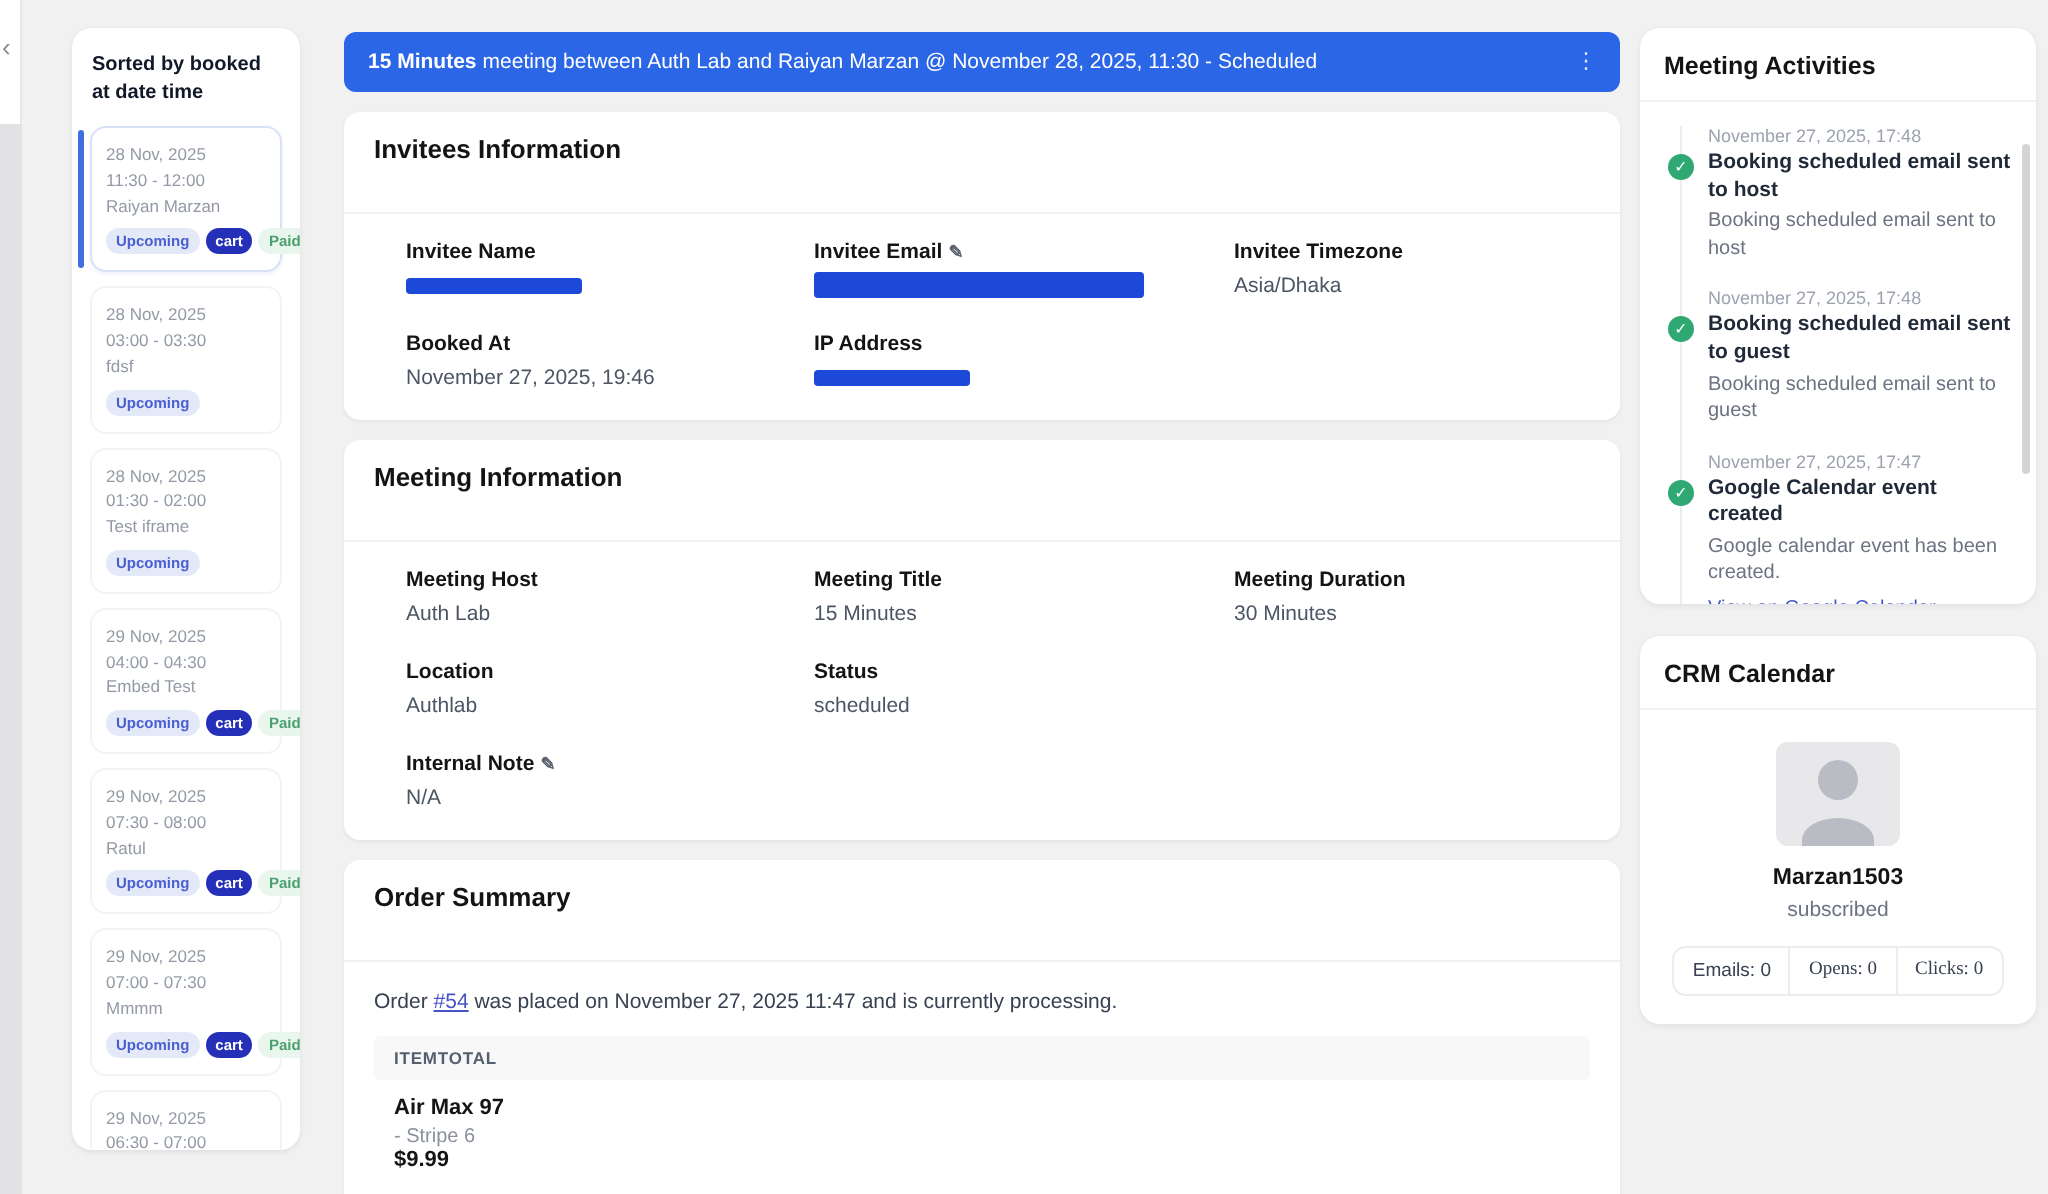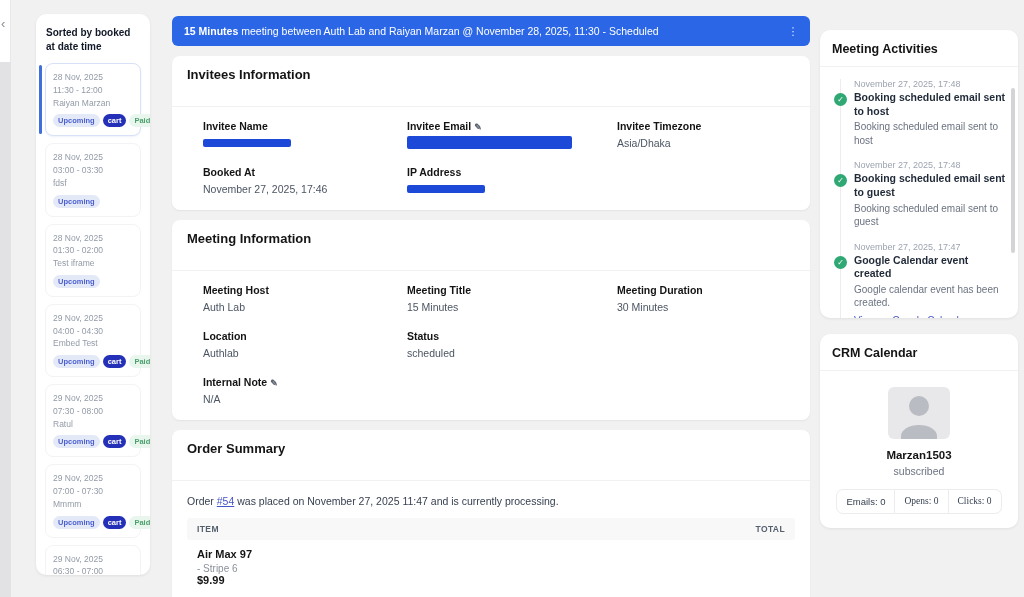--- a/index.html
+++ b/index.html
@@ -56,37 +56,37 @@
   .editpen { font-size:9px; color:#5b6470; margin-left:3px; cursor:pointer; }
   .redact { background:#1d49d9; border-radius:2px; margin-top:7px; }
   .redact.name { width:88px; height:8px; }
   .redact.email { width:165px; height:13px; margin-top:4px; }
   .redact.ip { width:78px; height:8px; }
 
   
   .order-intro { font-size:10.5px; color:#374151; margin:1px 0 11px; }
   .order-link { color:#4655c6; text-decoration:underline; cursor:pointer; }
   .otable-head {
-    display:flex; justify-content:space-between; background:#f8f8f9; border-radius:3px;
+    display:flex; background:#f8f8f9; border-radius:3px;
     padding:6px 10px; font-size:8.5px; font-weight:700; letter-spacing:.4px; color:#55606e;
   }
   .otable-row { display:flex; justify-content:space-between; padding:8px 10px 4px;flex-direction:column; }
   .oitem-name { font-size:11px; font-weight:700; color:#141414; }
   .oitem-variant { font-size:10px; color:#8b919c; margin-top:3px; }
   .oitem-total { font-size:11px; font-weight:700; color:#141414; }
   .totals {
     width:200px; margin-left:auto; margin-top:10px; background:#f7f7f8;
     border-radius:8px; padding:10px 12px;
   }
   .trow { display:flex; justify-content:space-between; font-size:10.5px; padding:2.5px 0; }
   .trow .tl { color:#4b5563; }
   .trow .tv { color:#1f2937; }
 
   
-  .right { position:absolute; left:820px; top:14px; width:198px;margin-top:16px; }
+  .right { position:absolute; left:820px; top:14px; width:198px; }
   .rcard { background:#fff; border-radius:10px; box-shadow:0 1px 3px rgba(0,0,0,.07); position:relative; }
   .rcard-title { padding:12px 12px 10px; border-bottom:1px solid #f1f1f2; font-size:12.5px; font-weight:700; color:#141414; }
   .activities { height:288px; overflow:hidden; }
   .alist { margin:12px 10px 0 20px; border-left:1px solid #ececee; padding-left:13px; }
   .aitem { position:relative; margin-bottom:13px; }
   .adot {
     position:absolute; left:-20px; top:14px; width:13px; height:13px; border-radius:50%;
     background:#2fa874; color:#fff; font-size:8px; line-height:13px; text-align:center;
   }
   .a-ts { font-size:9px; color:#9ca3af; }
@@ -210,21 +210,21 @@
             <span>Invitee Email</span><span class="editpen">✎</span>
           </div>
           <div class="redact email"></div>
         </div>
         <div>
           <div class="flabel">Invitee Timezone</div>
           <div class="fvalue">Asia/Dhaka</div>
         </div>
         <div>
           <div class="flabel">Booked At</div>
-          <div class="fvalue">November 27, 2025, 17:46</div>
+          <div class="fvalue">November 27, 2025, 19:46</div>
         </div>
         <div>
           <div class="flabel">IP Address</div>
           <div class="redact ip"></div>
         </div>
         <div></div>
       </div>
     </div>
   </div>
 

